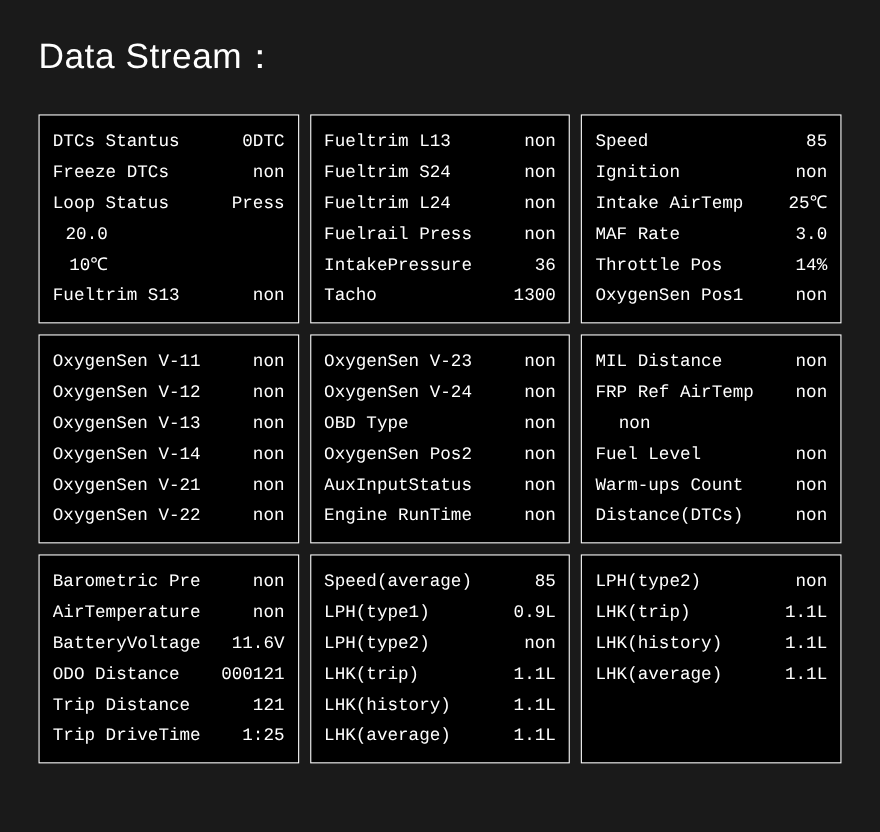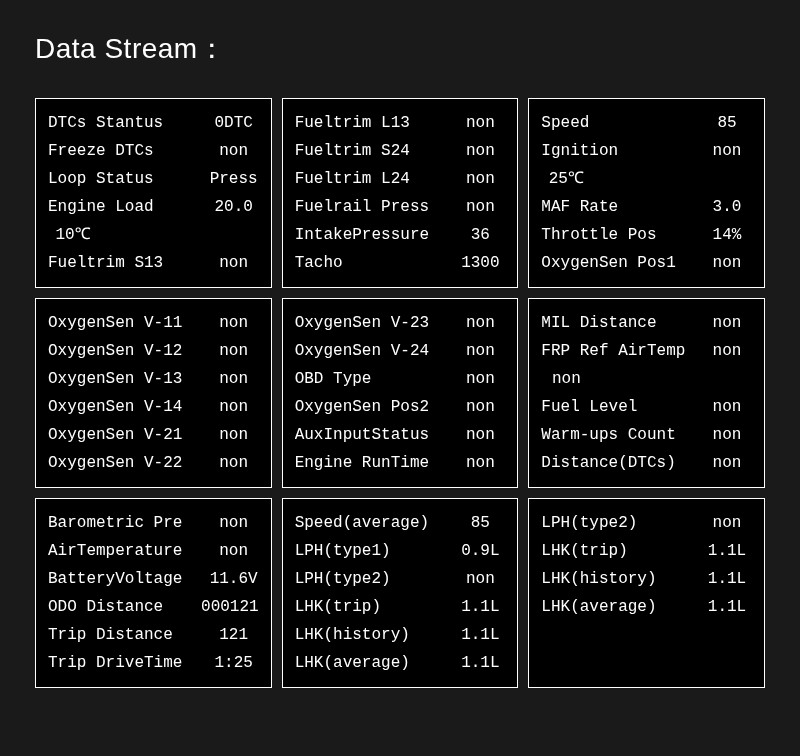--- a/index.html
+++ b/index.html
@@ -10,21 +10,21 @@
     body {
       background: #1a1a1a;
       color: #fff;
       font-family: "Consolas", "Courier New", monospace;
       width: 800px;
       height: 756px;
       padding: 30px 30px 30px 30px;
       overflow: hidden;
     }
     .title {
-      font-size: 28px;
+      font-size: 32px;
       font-weight: normal;
       margin-bottom: 30px;
       margin-left: 5px;
       font-family: "Segoe UI", Arial, sans-serif;
       letter-spacing: 0.5px;
     }
     .grid {
       display: grid;
       grid-template-columns: repeat(3, 1fr);
       grid-template-rows: repeat(3, auto);
@@ -42,21 +42,21 @@
       align-items: baseline;
       font-size: 16px;
       line-height: 28px;
       white-space: nowrap;
     }
     .row .label {
       flex: 1;
       overflow: hidden;
     }
     .row .value {
-      text-align: center;
+      text-align: right;
       min-width: 50px;
     }
   </style>
 </head>
 <body>
 
 <div class="title">Data Stream：</div>
 
 <div class="grid">
 <div class="panel">
@@ -66,21 +66,20 @@
       </div>
       <div class="row">
         <span class="label">Freeze DTCs</span>
         <span class="value">non</span>
       </div>
       <div class="row">
         <span class="label">Loop Status</span>
         <span class="value">Press</span>
       </div>
       <div class="row">
-        <span class="label">Engine Load</span>
         <span class="value">20.0</span>
       </div>
       <div class="row">
         <span class="value">10℃</span>
       </div>
       <div class="row">
         <span class="label">Fueltrim S13</span>
         <span class="value">non</span>
       </div>
     </div>
@@ -113,20 +112,21 @@
     <div class="panel">
       <div class="row">
         <span class="label">Speed</span>
         <span class="value">85</span>
       </div>
       <div class="row">
         <span class="label">Ignition</span>
         <span class="value">non</span>
       </div>
       <div class="row">
+        <span class="label">Intake AirTemp</span>
         <span class="value">25℃</span>
       </div>
       <div class="row">
         <span class="label">MAF Rate</span>
         <span class="value">3.0</span>
       </div>
       <div class="row">
         <span class="label">Throttle Pos</span>
         <span class="value">14%</span>
       </div>

